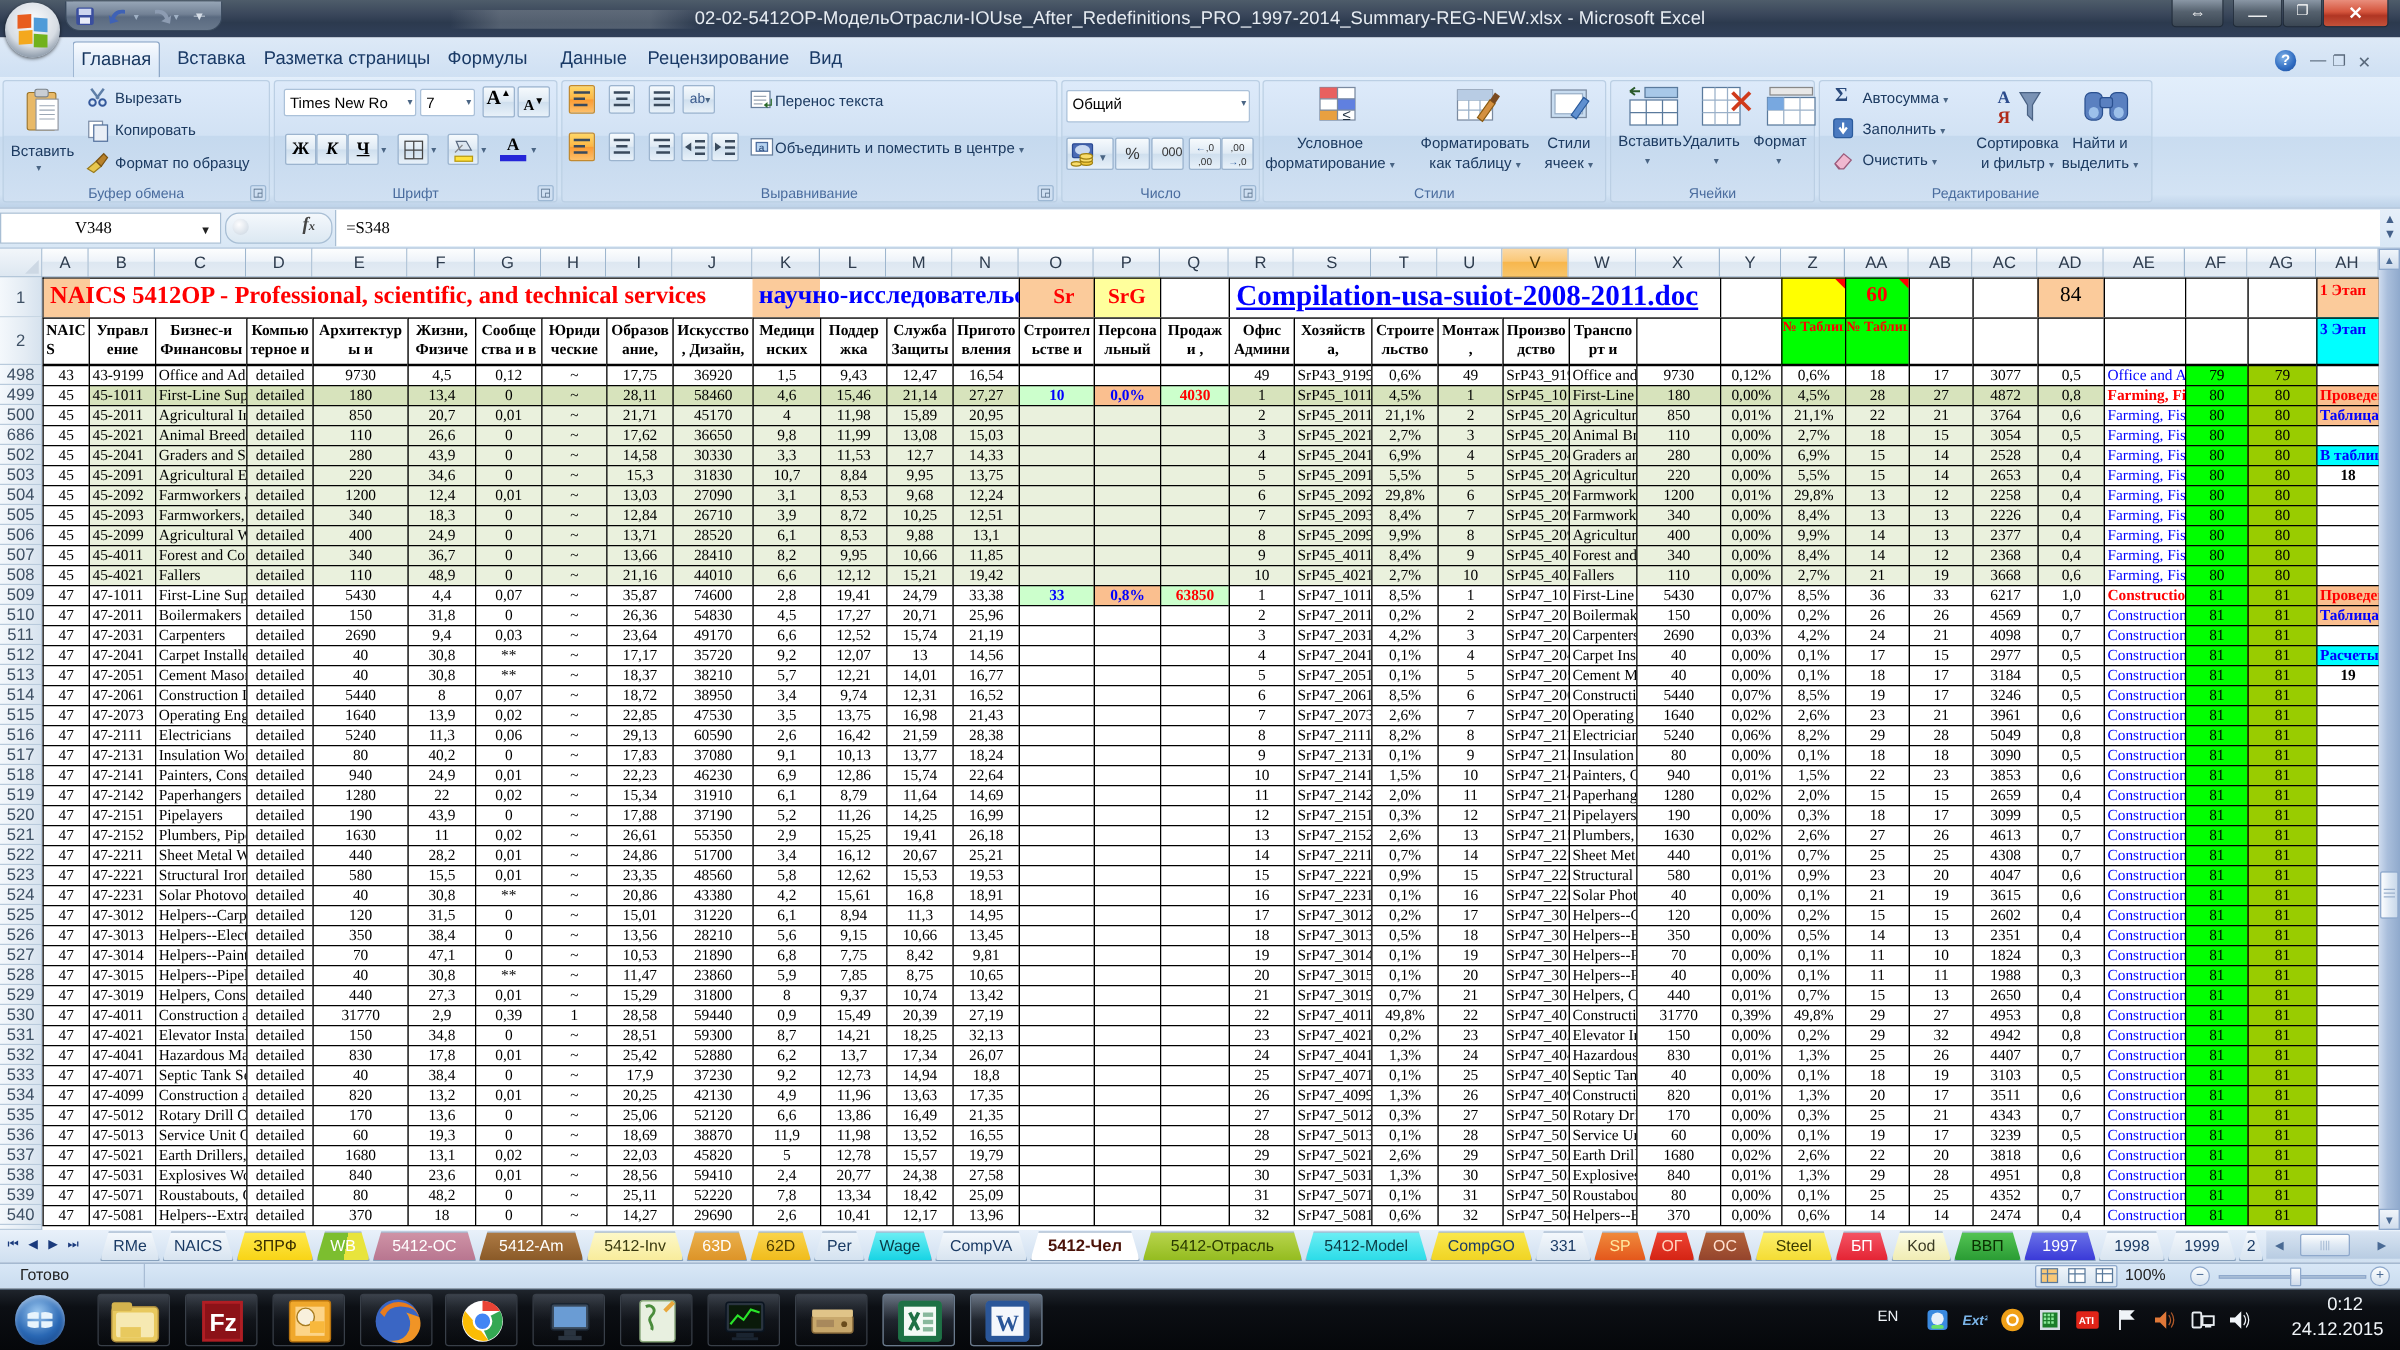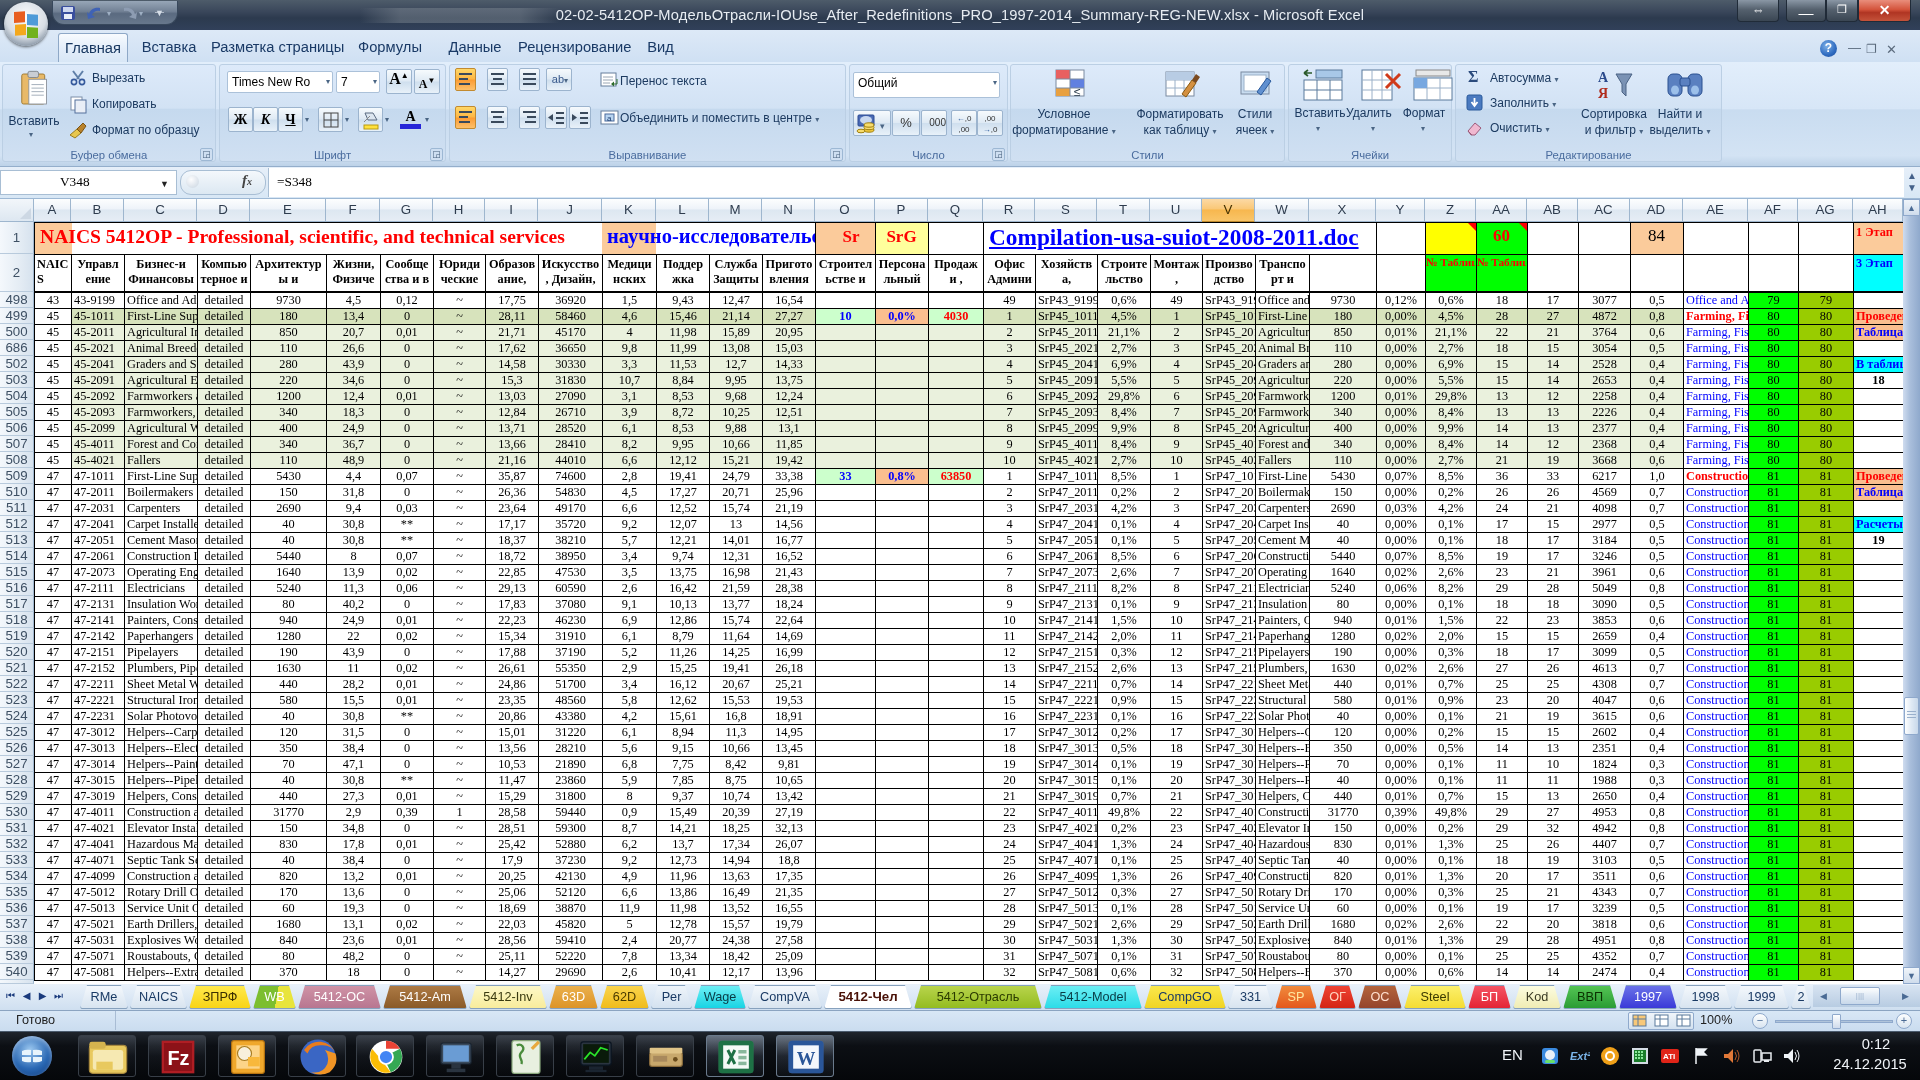--- a/index.html
+++ b/index.html
@@ -2158,21 +2158,21 @@
       <rect x="20" y="22" width="7" height="3" fill="#88b89c"></rect>
     </g>
   </svg>
 <svg class="ab" style="left:785px;top:1036px" width="42" height="42">
     <g transform="scale(1.167)">
       <rect x="3" y="4" width="30" height="28" rx="3" fill="#2a5699"></rect>
       <rect x="7" y="8" width="22" height="20" fill="#f4f7fc"></rect>
       <text x="10" y="25" font-size="16" font-weight="bold" fill="#2a5699" font-family="Liberation Serif">W</text>
     </g>
   </svg>
-<div class="ab" style="left:1502px;top:1046px;font-size:15px;color:#f0f4f8">EN</div>
+<div class="ab" style="left:1502px;top:1046px;font-size:12px;color:#f0f4f8">EN</div>
 <svg class="ab" style="left:1540px;top:1046px" width="20" height="20">
     <rect x="2" y="2" width="16" height="16" rx="3" fill="#3a8ae0"></rect>
     <circle cx="10" cy="9" r="5" fill="#e8f0fa"></circle>
     <rect x="5" y="14" width="10" height="3" rx="1.5" fill="#6ae06a"></rect>
   </svg>
 <svg class="ab" style="left:1570px;top:1046px" width="20" height="20">
     <text x="0" y="14" font-size="11" fill="#7ab4e8" font-style="italic" font-weight="bold">Ext²</text>
   </svg>
 <svg class="ab" style="left:1600px;top:1046px" width="20" height="20">
     <circle cx="10" cy="10" r="9" fill="#f0a018"></circle>

